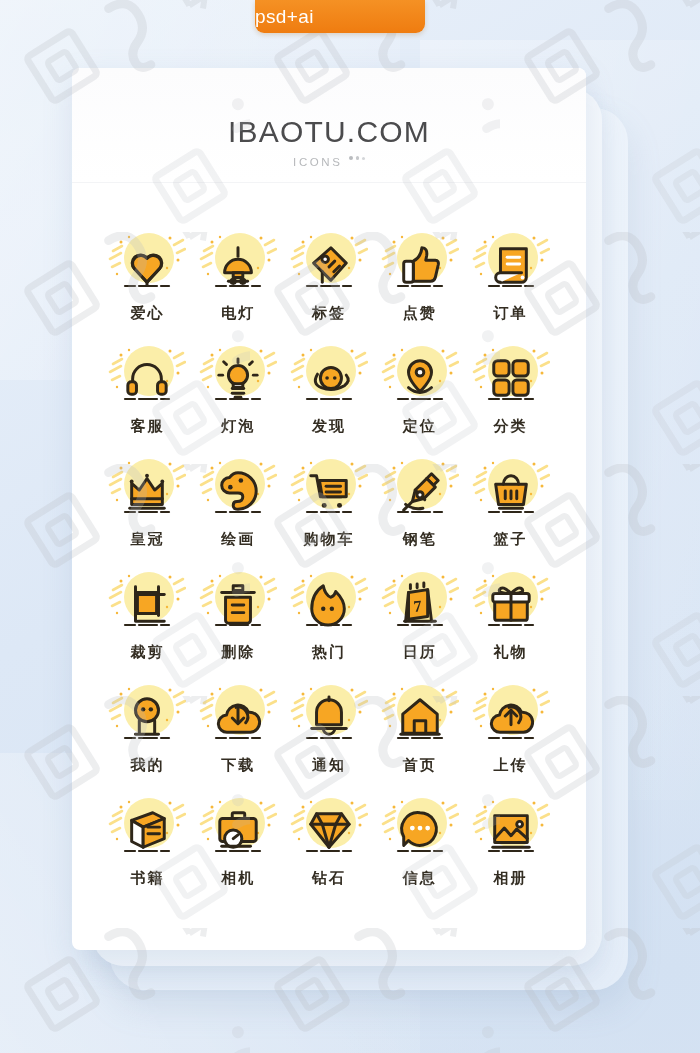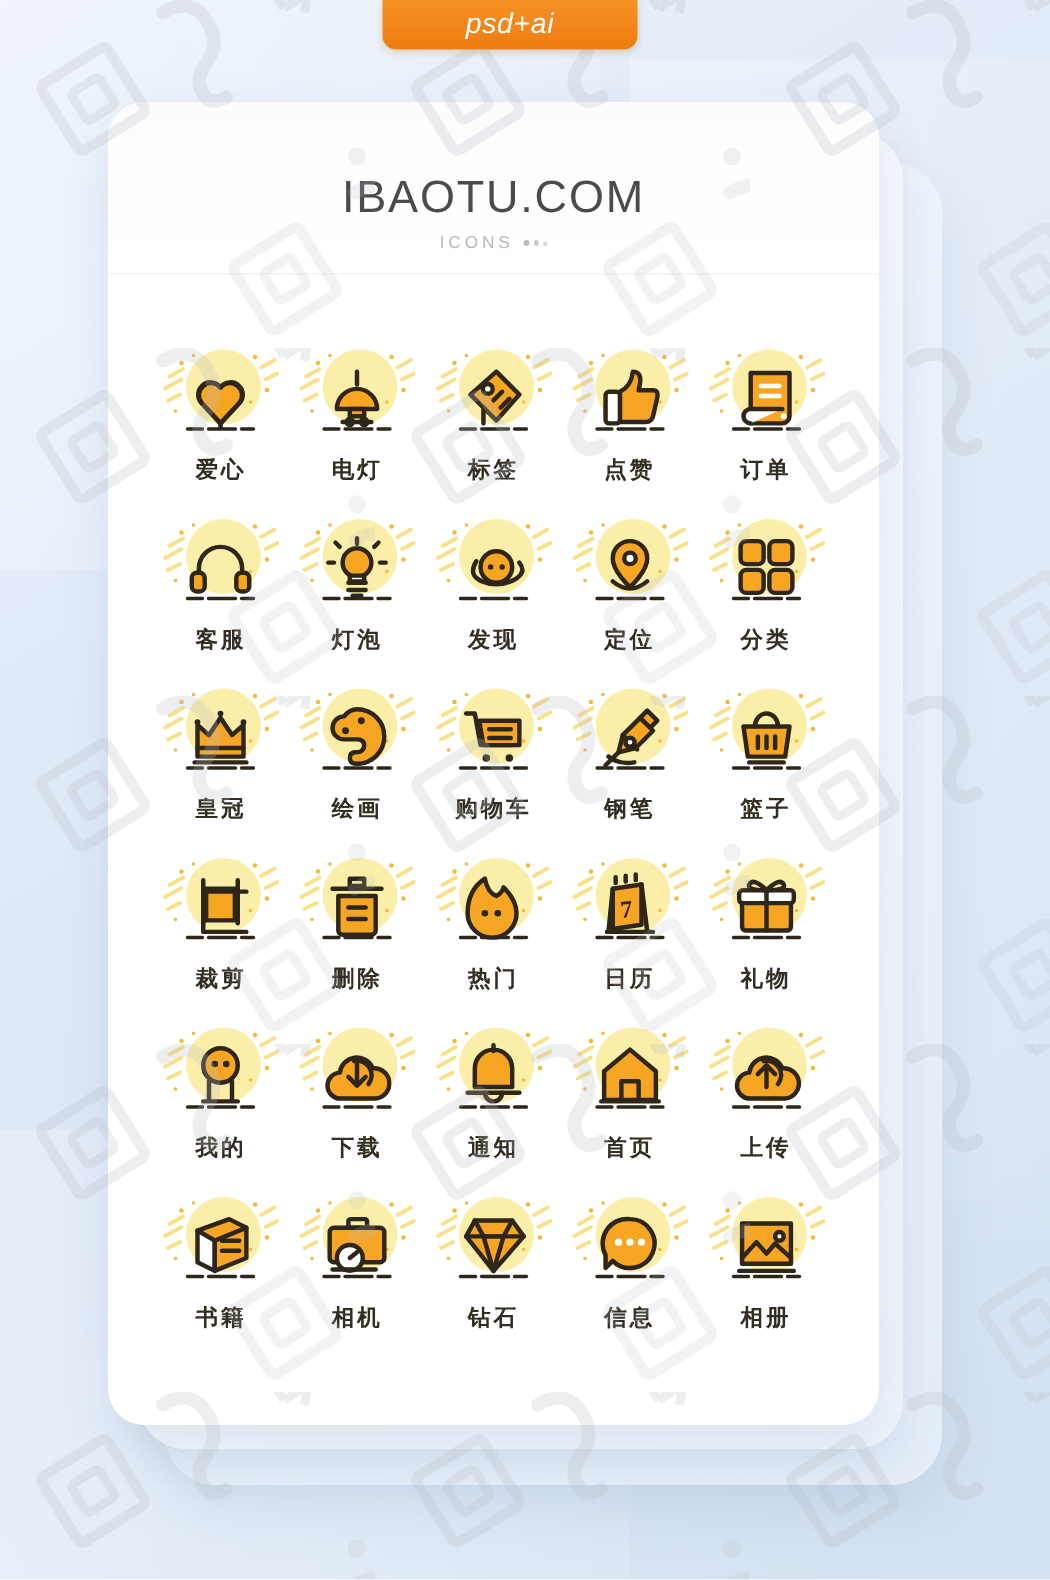--- a/index.html
+++ b/index.html
@@ -39,24 +39,23 @@
     position: absolute;
     left: 255px; top: 0;
     width: 170px; height: 33px;
     background: linear-gradient(180deg, #f59124 0%, #ef7c10 100%);
     border-radius: 0 0 9px 9px;
     color: #ffffff;
     font-size: 19px;
     letter-spacing: .4px;
     display: flex;
     align-items: center;
-    justify-content: center;
+    justify-content: flex-start;
     box-shadow: 0 2px 5px rgba(160,90,10,.22);
     z-index: 6;
-    font-style: italic;
   }
 
   
   .card-back {
     position: absolute;
     left: 110px; top: 108px;
     width: 518px; height: 882px;
     background: linear-gradient(160deg, #eef4fb 0%, #e4edf8 100%);
     border-radius: 34px;
     box-shadow: 0 16px 34px rgba(120,150,185,.18);
@@ -69,21 +68,21 @@
     background: linear-gradient(160deg, #f6f9fd 0%, #edf3fa 100%);
     border-radius: 32px;
     box-shadow: 0 12px 26px rgba(120,150,185,.14);
     z-index: 2;
   }
   .card {
     position: absolute;
     left: 72px; top: 68px;
     width: 514px; height: 882px;
     background: #ffffff;
-    border-radius: 24px;
+    border-radius: 8px;
     box-shadow: 0 10px 30px rgba(120,150,185,.17);
     z-index: 3;
     overflow: hidden;
   }
 
   .card-header {
     height: 115px;
     background: linear-gradient(180deg, #fcfcfd 0%, #ffffff 100%);
     border-bottom: 1px solid #f3f4f6;
     display: flex;
@@ -94,21 +93,21 @@
   }
   .brand-title {
     font-size: 30px;
     letter-spacing: 1.2px;
     color: #4b4b4d;
     font-weight: 400;
   }
   .brand-sub {
     margin-top: 7px;
     display: flex;
-    align-items: center;
+    align-items: flex-start;
     gap: 6px;
     font-size: 11.5px;
     letter-spacing: 2.6px;
     color: #b6b8bb;
   }
   .dots { display: inline-flex; gap: 3px; align-items: center; }
   .dots i { display: block; border-radius: 50%; background: #b9bbbe; }
   .dots i:nth-child(1){ width:4px; height:4px; }
   .dots i:nth-child(2){ width:3.4px; height:3.4px; background:#c6c8cb; }
   .dots i:nth-child(3){ width:3px; height:3px; background:#d4d6d9; }

